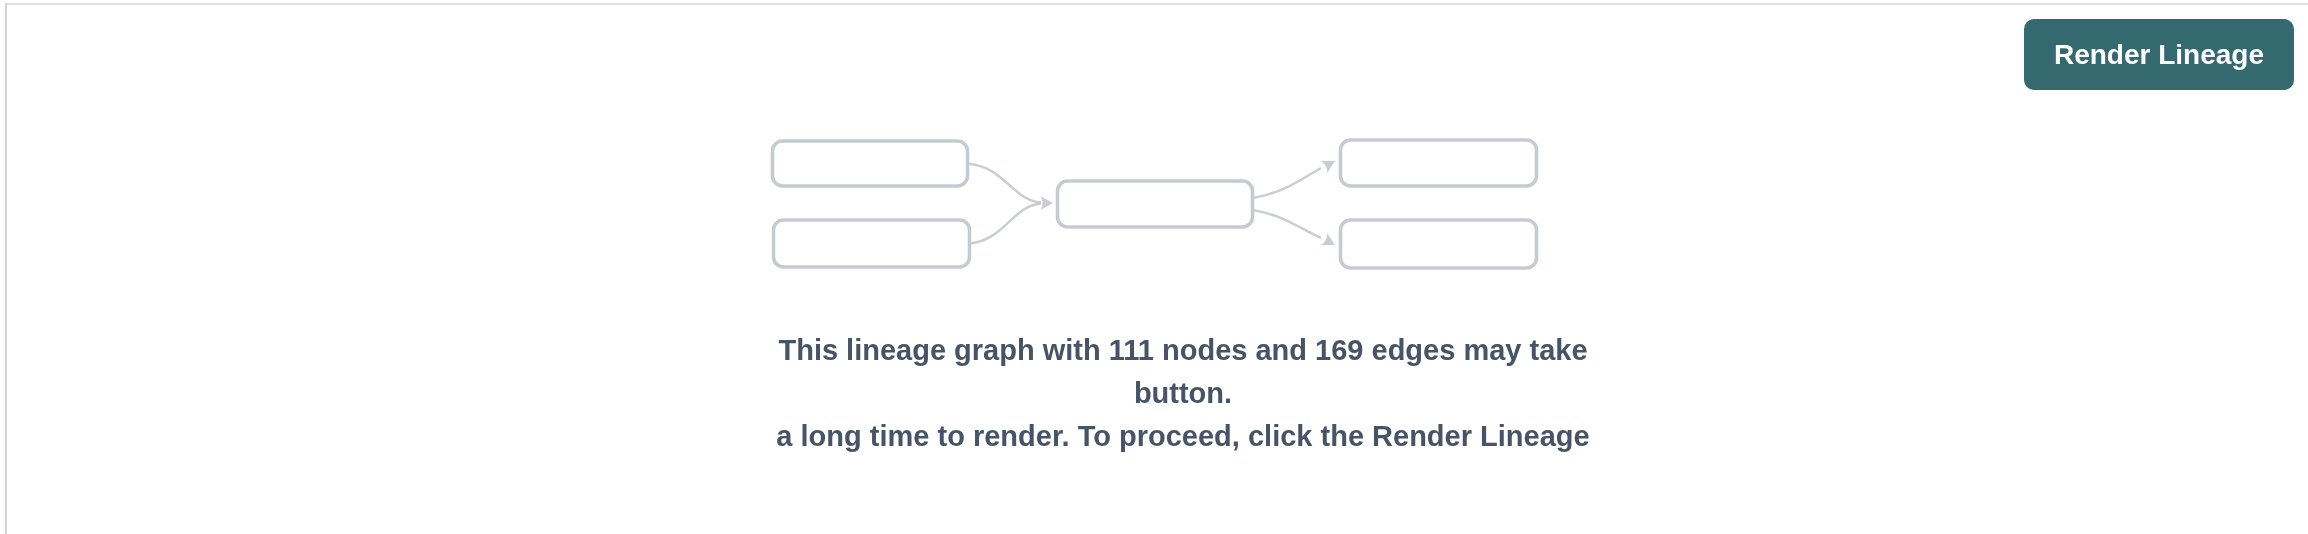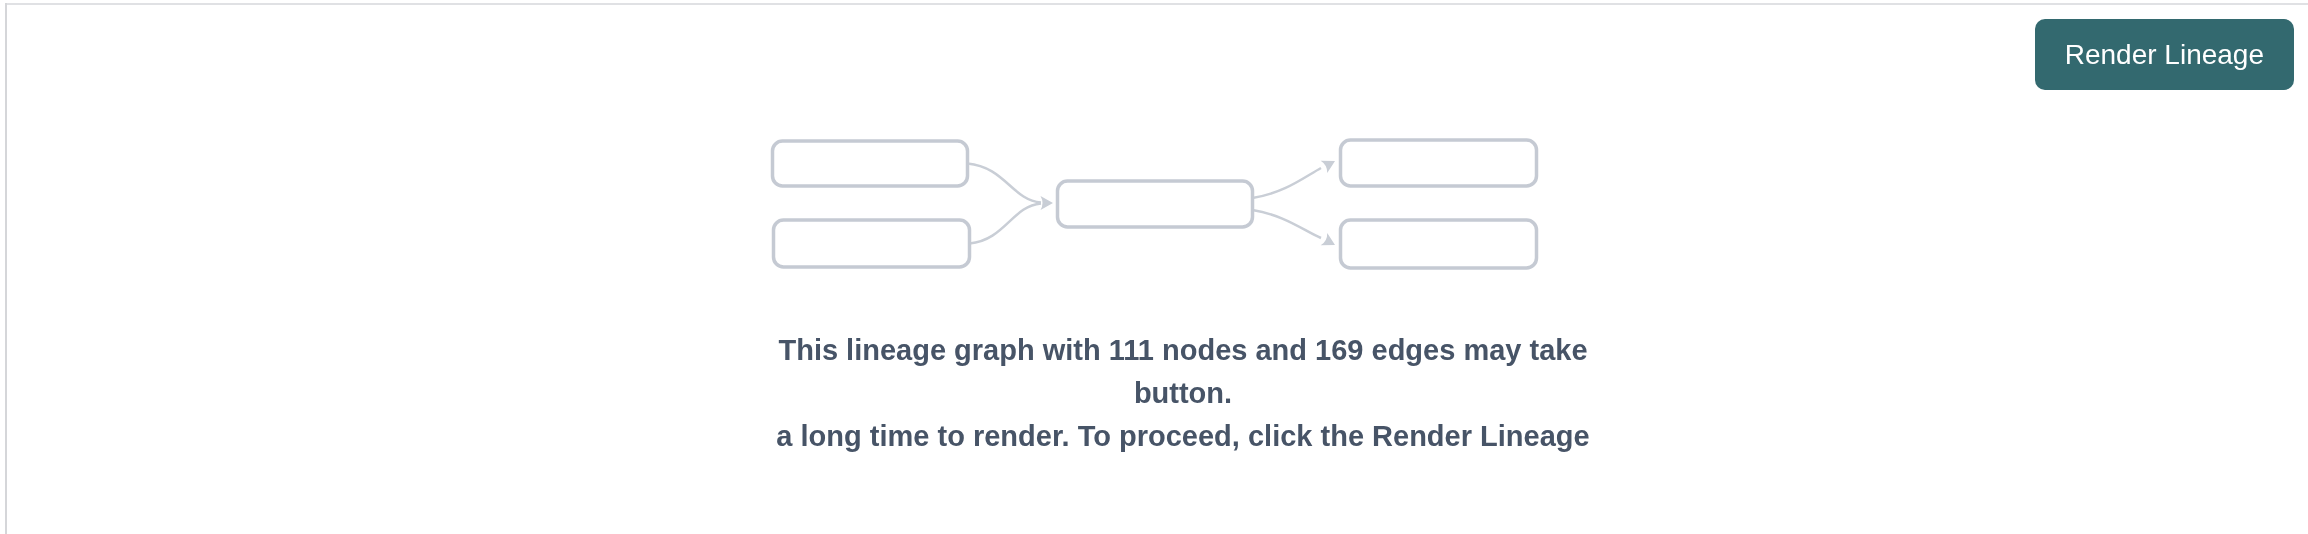--- a/index.html
+++ b/index.html
@@ -20,21 +20,21 @@
     position: absolute; top: 3px; bottom: 0; left: 5px; width: 2px;
     background: #d5d6d9;
   }
 
   .render-btn {
     position: absolute; top: 19px; right: 14px;
     height: 71px; min-width: 256px; padding: 0 30px;
     background: #33696f; color: #ffffff;
     border: none; border-radius: 10px;
     font-family: "Liberation Sans", sans-serif;
-    font-size: 28px; font-weight: normal;
+    font-size: 28px; font-weight: bold;
     cursor: pointer;
     display: inline-flex; align-items: center; justify-content: center;
   }
 
   .illustration {
     position: absolute; left: 760px; top: 128px;
     width: 790px; height: 160px;
   }
 
   .empty-message {

